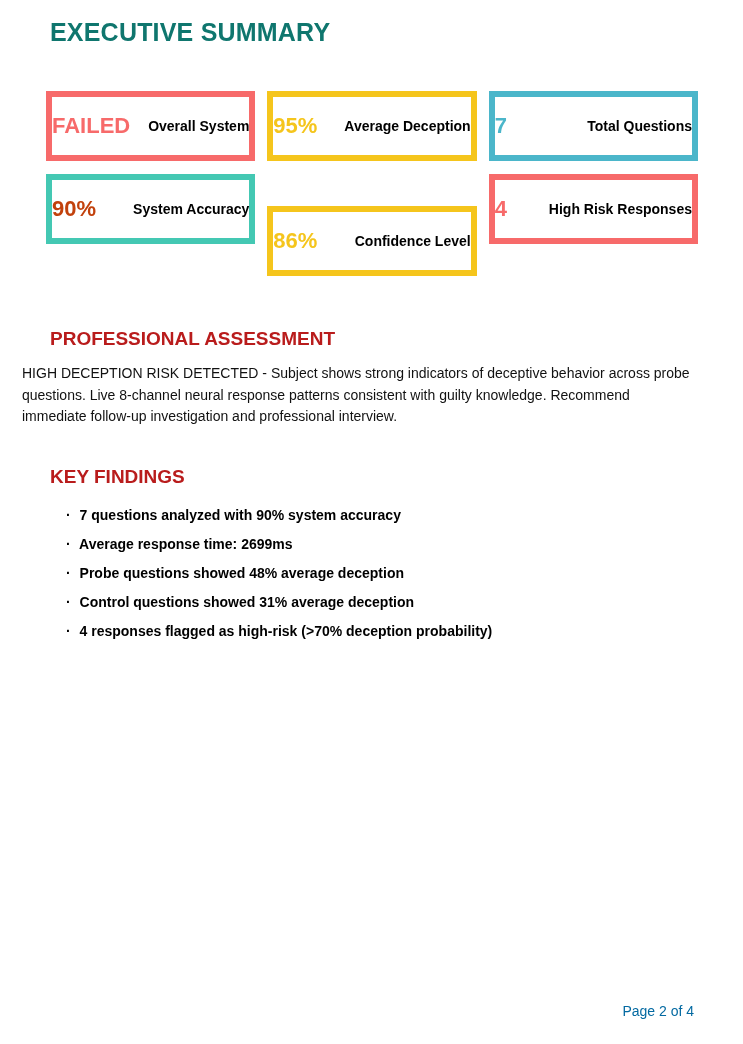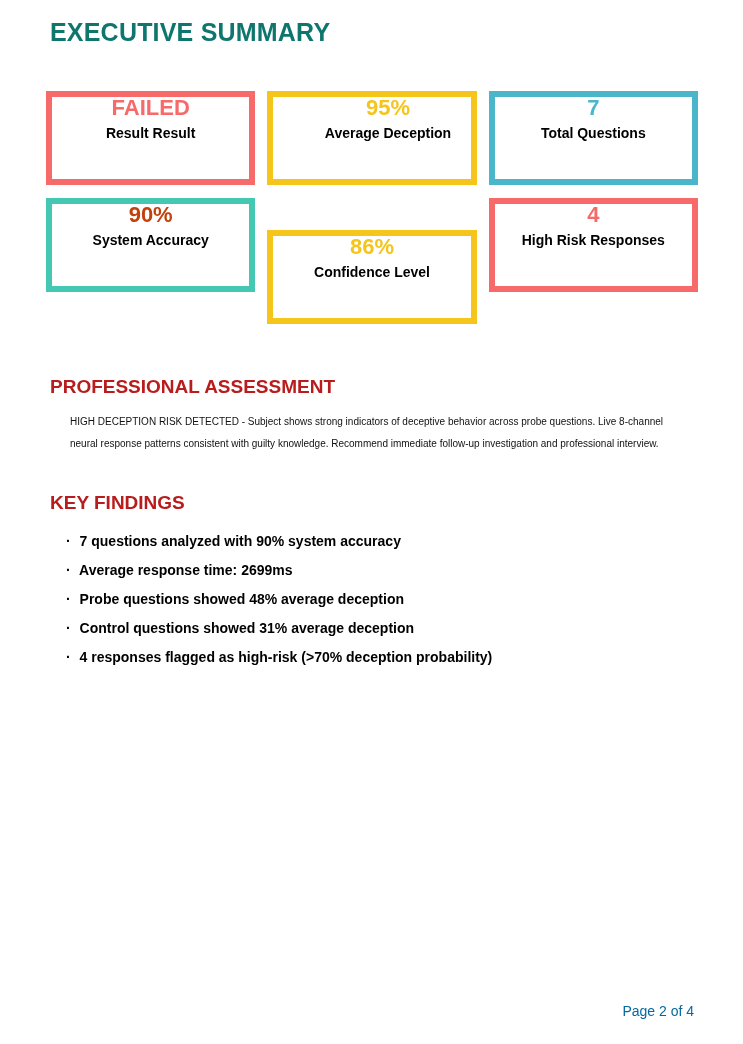--- a/index.html
+++ b/index.html
@@ -22,27 +22,27 @@
   }
   .stats-grid {
     display: grid;
     grid-template-columns: repeat(3, 1fr);
     column-gap: 12px;
     row-gap: 13px;
     margin: 44px 45px 0 46px;
   }
   .stat-card {
     box-sizing: border-box;
-    height: 94px;
+    height: 70px;
     border: 6px solid #ccc;
     background: #fff;
     display: flex;
-    flex-direction: column;
+    flex-direction: row;
     align-items: center;
-    justify-content: flex-start;
+    justify-content: space-between;
     gap: 7px;
     text-align: center;
   }
   .stat-value {
     font-size: 22px;
     font-weight: bold;
     line-height: 1;
   }
   .stat-label {
     font-size: 14px;
@@ -54,22 +54,22 @@
     margin: 0;
     padding: 52px 50px 0 50px;
     font-size: 19px;
     font-weight: bold;
     color: #b91c1c;
   }
   .section-heading.key-findings {
     padding-top: 38px;
   }
   .body-text {
-    margin: 13px 50px 0 70px;
-    font-size: 10px;
+    margin: 13px 50px 0 22px;
+    font-size: 14px;
     line-height: 21.5px;
     color: #111;
   }
   .findings-list {
     list-style: none;
     margin: 19px 50px 0 66px;
     padding: 0;
   }
   .findings-list li {
     font-size: 14px;
@@ -95,24 +95,24 @@
 <body>
 
 <div class="page">
 
   <h1 class="doc-title">EXECUTIVE SUMMARY</h1>
 
   <div class="stats-grid">
 
     <div class="stat-card" style="border-color: rgb(247, 106, 106);">
       <div class="stat-value" style="color: rgb(247, 106, 106);">FAILED</div>
-      <div class="stat-label">Result Result</div>
+      <div class="stat-label">Overall System</div>
     </div>
 
-    <div class="stat-card" style="border-color: rgb(245, 197, 28); padding-left: 32px;">
+    <div class="stat-card" style="border-color: rgb(245, 197, 28);">
       <div class="stat-value" style="color: rgb(245, 197, 28);">95%</div>
       <div class="stat-label">Average Deception</div>
     </div>
 
     <div class="stat-card" style="border-color: rgb(75, 182, 202);">
       <div class="stat-value" style="color: rgb(75, 182, 202);">7</div>
       <div class="stat-label">Total Questions</div>
     </div>
 
     <div class="stat-card" style="border-color: rgb(68, 200, 179);">

